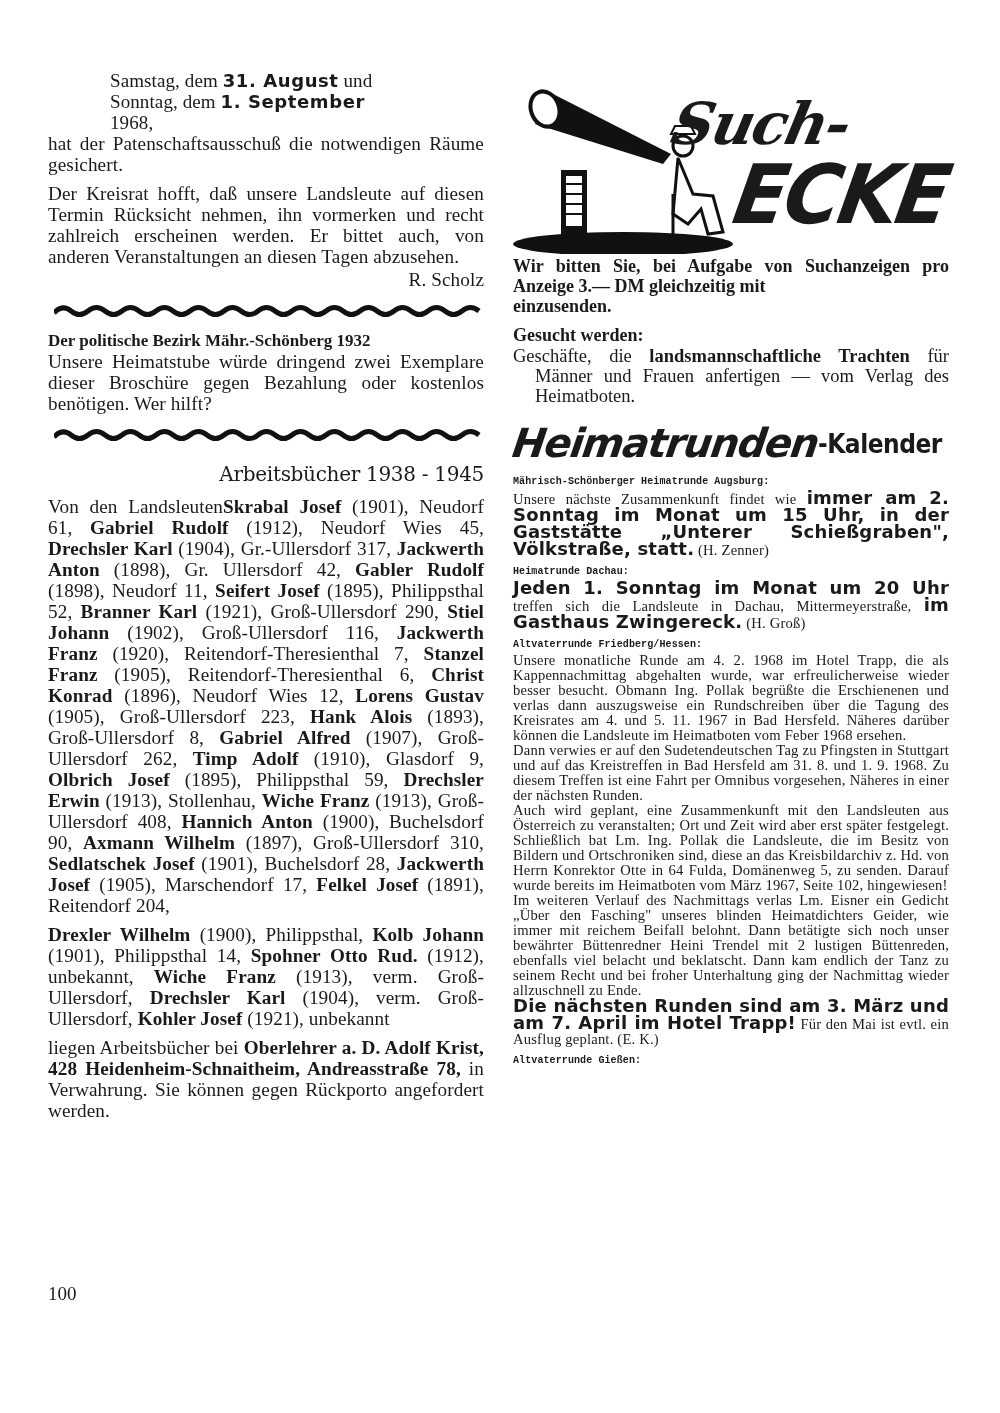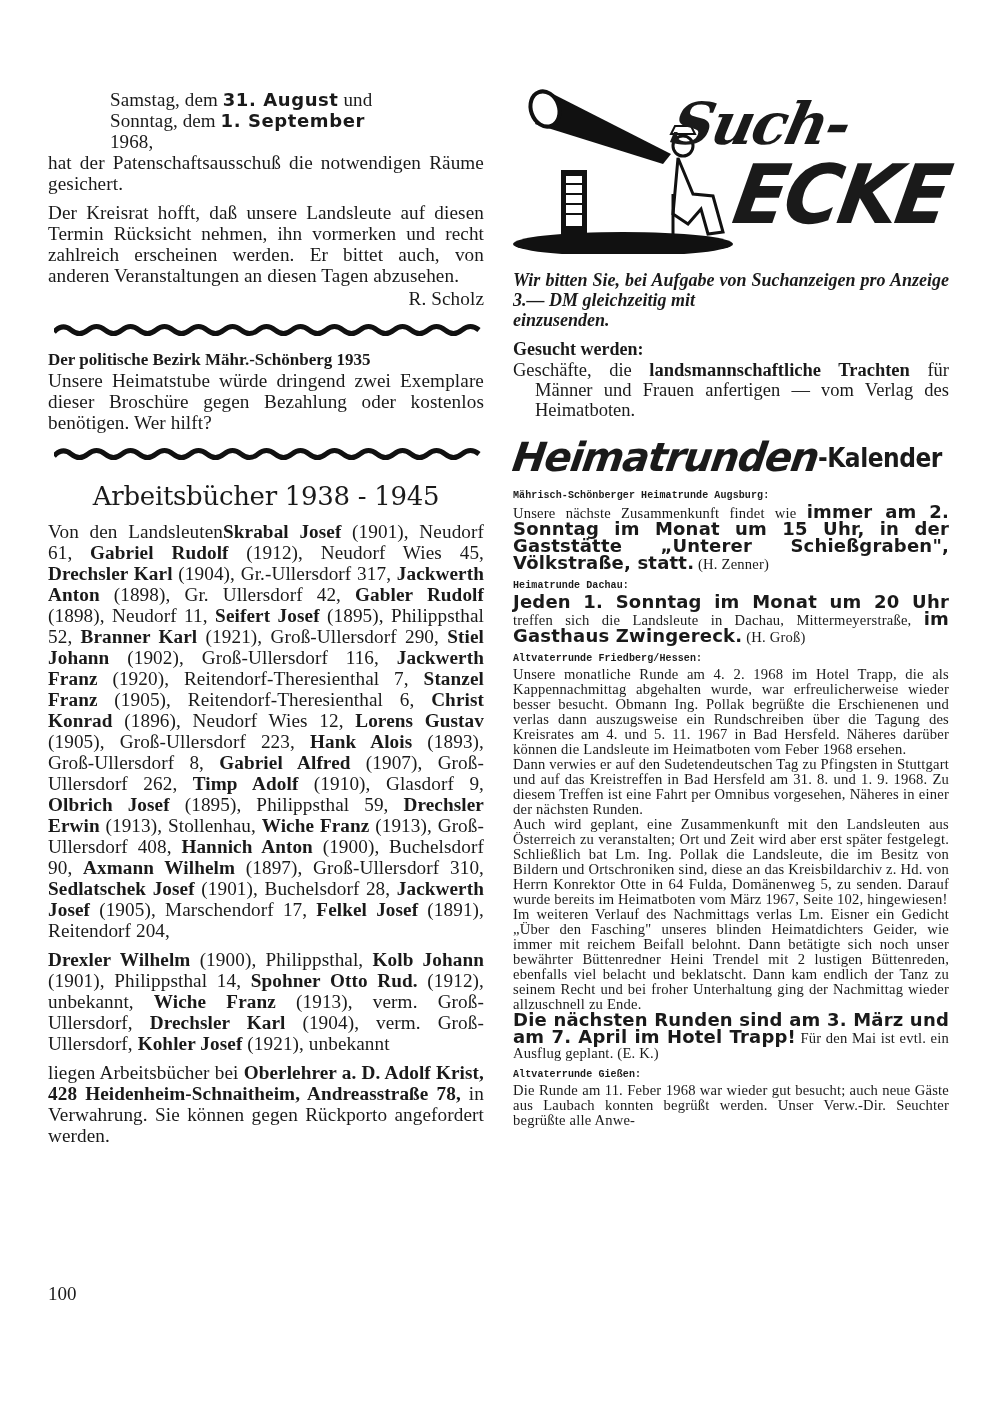--- a/index.html
+++ b/index.html
@@ -1,46 +1,46 @@
 <!DOCTYPE html>
 <html><head>
 <meta charset="utf-8">
 <style>
   html, body { margin: 0; padding: 0; }
   body {
     width: 1000px; height: 1413px; background: #ffffff; color: #1a1a1a;
     position: relative; overflow: hidden;
     font-family: "DejaVu Serif", "Liberation Serif", serif;
   }
-  .col { position: absolute; top: 89px; }
+  .col { position: absolute; top: 70px; }
   .left { left: 48px; width: 436px; }
   .right { left: 513px; width: 436px; }
   p { margin: 0; text-align: justify; }
   .serif { font-family: "Liberation Serif", serif; font-size: 19.2px; line-height: 21px; letter-spacing: 0.1px; }
   .grot { font-family: "DejaVu Sans", sans-serif; font-weight: bold; }
 
   .date-block { padding-left: 62px; font-size: 19px; line-height: 21px; }
   .date-block .grot { font-size: 18px; letter-spacing: 0.6px; }
   .sig { text-align: right; margin-top: 2px; }
   .mt8 { margin-top: 8px; }
 
   .wave { display: block; width: 428px; height: 14px; margin: 14px 0 12px 6px; }
 
   .sub-head { font-family: "Liberation Serif", serif; font-weight: bold; font-size: 17px; line-height: 21px; }
-  .big-head { font-family: "DejaVu Serif", serif; font-size: 26px; text-align: center; margin: 20px 0 10px 0; letter-spacing: -0.3px; }
+  .big-head { font-family: "DejaVu Serif", serif; font-size: 20px; text-align: right; margin: 20px 0 10px 0; letter-spacing: -0.3px; }
 
   .page-num { position: absolute; left: 48px; top: 1283px; font-family: "Liberation Serif", serif; font-size: 19px; }
 
   
   .logo { position: relative; width: 436px; height: 170px; }
   .logo svg { position: absolute; left: 0; top: 0; }
   .such-script { position: absolute; left: 160px; top: 6px; font-family: "DejaVu Serif", serif; font-style: italic; font-weight: bold; font-size: 58px; letter-spacing: -2px; transform: skewX(-12deg); }
   .ecke { position: absolute; left: 222px; top: 72px; font-family: "DejaVu Sans", sans-serif; font-weight: bold; font-style: italic; font-size: 78px; letter-spacing: -3px; transform: scaleY(1.05) skewX(-10deg); line-height: 1; }
 
-  .notice { font-family: "Liberation Serif", serif; font-weight: bold; font-size: 18px; line-height: 20px; text-align: justify; margin-top: 16px; font-style: italic; }
+  .notice { font-family: "Liberation Serif", serif; font-weight: bold; font-size: 18px; line-height: 20px; text-align: justify; margin-top: 2px; }
   .notice .c { text-align: left; display: block; }
   .gesucht { font-family: "Liberation Serif", serif; font-weight: bold; font-size: 18px; margin-top: 8px; line-height: 22px; }
   .hang { padding-left: 22px; text-indent: -22px; font-family: "Liberation Serif", serif; font-size: 18.5px; line-height: 20px; text-align: justify; }
 
   .kal-head { margin-top: 14px; height: 50px; white-space: nowrap; }
   .kal-script { font-family: "DejaVu Sans", sans-serif; font-style: italic; font-weight: bold; font-size: 40px; letter-spacing: -1.5px; transform: skewX(-8deg); display: inline-block; }
   .kal-word { font-family: "DejaVu Sans Condensed", "DejaVu Sans", sans-serif; font-weight: bold; font-size: 26px; letter-spacing: -0.5px; display: inline-block; vertical-align: 4px; }
 
   .kh { font-family: Liberation Mono, monospace; font-weight: bold; font-size: 10px; line-height: 16px; margin-top: 6px; letter-spacing: 0.1px; }
   .kp { font-family: "Liberation Serif", serif; font-size: 14.6px; line-height: 15px; text-align: justify; letter-spacing: 0.2px; }
@@ -57,21 +57,21 @@
     <div>1968,</div>
   </div>
   <p class="serif">hat der Patenschaftsausschuß die notwendigen Räume gesichert.</p>
   <p class="serif mt8">Der Kreisrat hofft, daß unsere Landsleute auf diesen Termin Rücksicht nehmen, ihn vormerken und recht zahlreich erscheinen werden. Er bittet auch, von anderen Veranstaltungen an diesen Tagen abzusehen.</p>
   <p class="serif sig">R. Scholz</p>
 
   <svg class="wave" viewBox="0 0 428 14" preserveAspectRatio="none">
     <path d="M0 9 Q8.5 0 17 7 T34 7 T51 7 T68 7 T85 7 T102 7 T119 7 T136 7 T153 7 T170 7 T187 7 T204 7 T221 7 T238 7 T255 7 T272 7 T289 7 T306 7 T323 7 T340 7 T357 7 T374 7 T391 7 T408 7 T425 7" stroke="#111" stroke-width="5" fill="none"></path>
   </svg>
 
-  <div class="sub-head">Der politische Bezirk Mähr.-Schönberg 1935</div>
+  <div class="sub-head">Der politische Bezirk Mähr.-Schönberg 1932</div>
   <p class="serif">Unsere Heimatstube würde dringend zwei Exemplare dieser Broschüre gegen Bezahlung oder kostenlos benötigen. Wer hilft?</p>
 
   <svg class="wave" viewBox="0 0 428 14" preserveAspectRatio="none">
     <path d="M0 9 Q8.5 0 17 7 T34 7 T51 7 T68 7 T85 7 T102 7 T119 7 T136 7 T153 7 T170 7 T187 7 T204 7 T221 7 T238 7 T255 7 T272 7 T289 7 T306 7 T323 7 T340 7 T357 7 T374 7 T391 7 T408 7 T425 7" stroke="#111" stroke-width="5" fill="none"></path>
   </svg>
 
   <div class="big-head">Arbeitsbücher 1938 - 1945</div>
 
   <p class="serif" id="entries-p"><span>Von den Landsleuten</span><b>Skrabal Josef</b><span> (1901), Neudorf 61, </span><b>Gabriel Rudolf</b><span> (1912), Neudorf Wies 45, </span><b>Drechsler Karl</b><span> (1904), Gr.-Ullersdorf 317, </span><b>Jackwerth Anton</b><span> (1898), Gr. Ullersdorf 42, </span><b>Gabler Rudolf</b><span> (1898), Neudorf 11, </span><b>Seifert Josef</b><span> (1895), Philippsthal 52, </span><b>Branner Karl</b><span> (1921), Groß-Ullersdorf 290, </span><b>Stiel Johann</b><span> (1902), Groß-Ullersdorf 116, </span><b>Jackwerth Franz</b><span> (1920), Reitendorf-Theresienthal 7, </span><b>Stanzel Franz</b><span> (1905), Reitendorf-Theresienthal 6, </span><b>Christ Konrad</b><span> (1896), Neudorf Wies 12, </span><b>Lorens Gustav</b><span> (1905), Groß-Ullersdorf 223, </span><b>Hank Alois</b><span> (1893), Groß-Ullersdorf 8, </span><b>Gabriel Alfred</b><span> (1907), Groß-Ullersdorf 262, </span><b>Timp Adolf</b><span> (1910), Glasdorf 9, </span><b>Olbrich Josef</b><span> (1895), Philippsthal 59, </span><b>Drechsler Erwin</b><span> (1913), Stollenhau, </span><b>Wiche Franz</b><span> (1913), Groß-Ullersdorf 408, </span><b>Hannich Anton</b><span> (1900), Buchelsdorf 90, </span><b>Axmann Wilhelm</b><span> (1897), Groß-Ullersdorf 310, </span><b>Sedlatschek Josef</b><span> (1901), Buchelsdorf 28, </span><b>Jackwerth Josef</b><span> (1905), Marschendorf 17, </span><b>Felkel Josef</b><span> (1891), Reitendorf 204,</span></p>
   <p class="serif mt8" id="entries2-p"><b>Drexler Wilhelm</b><span> (1900), Philippsthal, </span><b>Kolb Johann</b><span> (1901), Philippsthal 14, </span><b>Spohner Otto Rud.</b><span> (1912), unbekannt, </span><b>Wiche Franz</b><span> (1913), verm. Groß-Ullersdorf, </span><b>Drechsler Karl</b><span> (1904), verm. Groß-Ullersdorf, </span><b>Kohler Josef</b><span> (1921), unbekannt</span></p>
@@ -124,15 +124,14 @@
     <div class="kh">Altvaterrunde Friedberg/Hessen:</div>
     <p class="kp">Unsere monatliche Runde am 4. 2. 1968 im Hotel Trapp, die als Kappennachmittag abgehalten wurde, war erfreulicherweise wieder besser besucht. Obmann Ing. Pollak begrüßte die Erschienenen und verlas dann auszugsweise ein Rundschreiben über die Tagung des Kreisrates am 4. und 5. 11. 1967 in Bad Hersfeld. Näheres darüber können die Landsleute im Heimatboten vom Feber 1968 ersehen.</p>
     <p class="kp">Dann verwies er auf den Sudetendeutschen Tag zu Pfingsten in Stuttgart und auf das Kreistreffen in Bad Hersfeld am 31. 8. und 1. 9. 1968. Zu diesem Treffen ist eine Fahrt per Omnibus vorgesehen, Näheres in einer der nächsten Runden.</p>
     <p class="kp">Auch wird geplant, eine Zusammenkunft mit den Landsleuten aus Österreich zu veranstalten; Ort und Zeit wird aber erst später festgelegt. Schließlich bat Lm. Ing. Pollak die Landsleute, die im Besitz von Bildern und Ortschroniken sind, diese an das Kreisbildarchiv z. Hd. von Herrn Konrektor Otte in 64 Fulda, Domänenweg 5, zu senden. Darauf wurde bereits im Heimatboten vom März 1967, Seite 102, hingewiesen!</p>
     <p class="kp">Im weiteren Verlauf des Nachmittags verlas Lm. Eisner ein Gedicht „Über den Fasching" unseres blinden Heimatdichters Geider, wie immer mit reichem Beifall belohnt. Dann betätigte sich noch unser bewährter Büttenredner Heini Trendel mit 2 lustigen Büttenreden, ebenfalls viel belacht und beklatscht. Dann kam endlich der Tanz zu seinem Recht und bei froher Unterhaltung ging der Nachmittag wieder allzuschnell zu Ende.</p>
     <p class="kp"><span class="grot">Die nächsten Runden sind am 3. März und am 7. April im Hotel Trapp!</span><span> Für den Mai ist evtl. ein Ausflug geplant. (E. K.)</span></p>
   </div>
 
   <div>
     <div class="kh">Altvaterrunde Gießen:</div>
-    <p class="kp">Die Runde am 11. Feber 1968 war wieder gut besucht; auch neue Gäste aus Laubach konnten begrüßt werden. Unser Verw.-Dir. Seuchter begrüßte alle Anwe-</p>
   </div>
 </div>
 
 </body></html>

